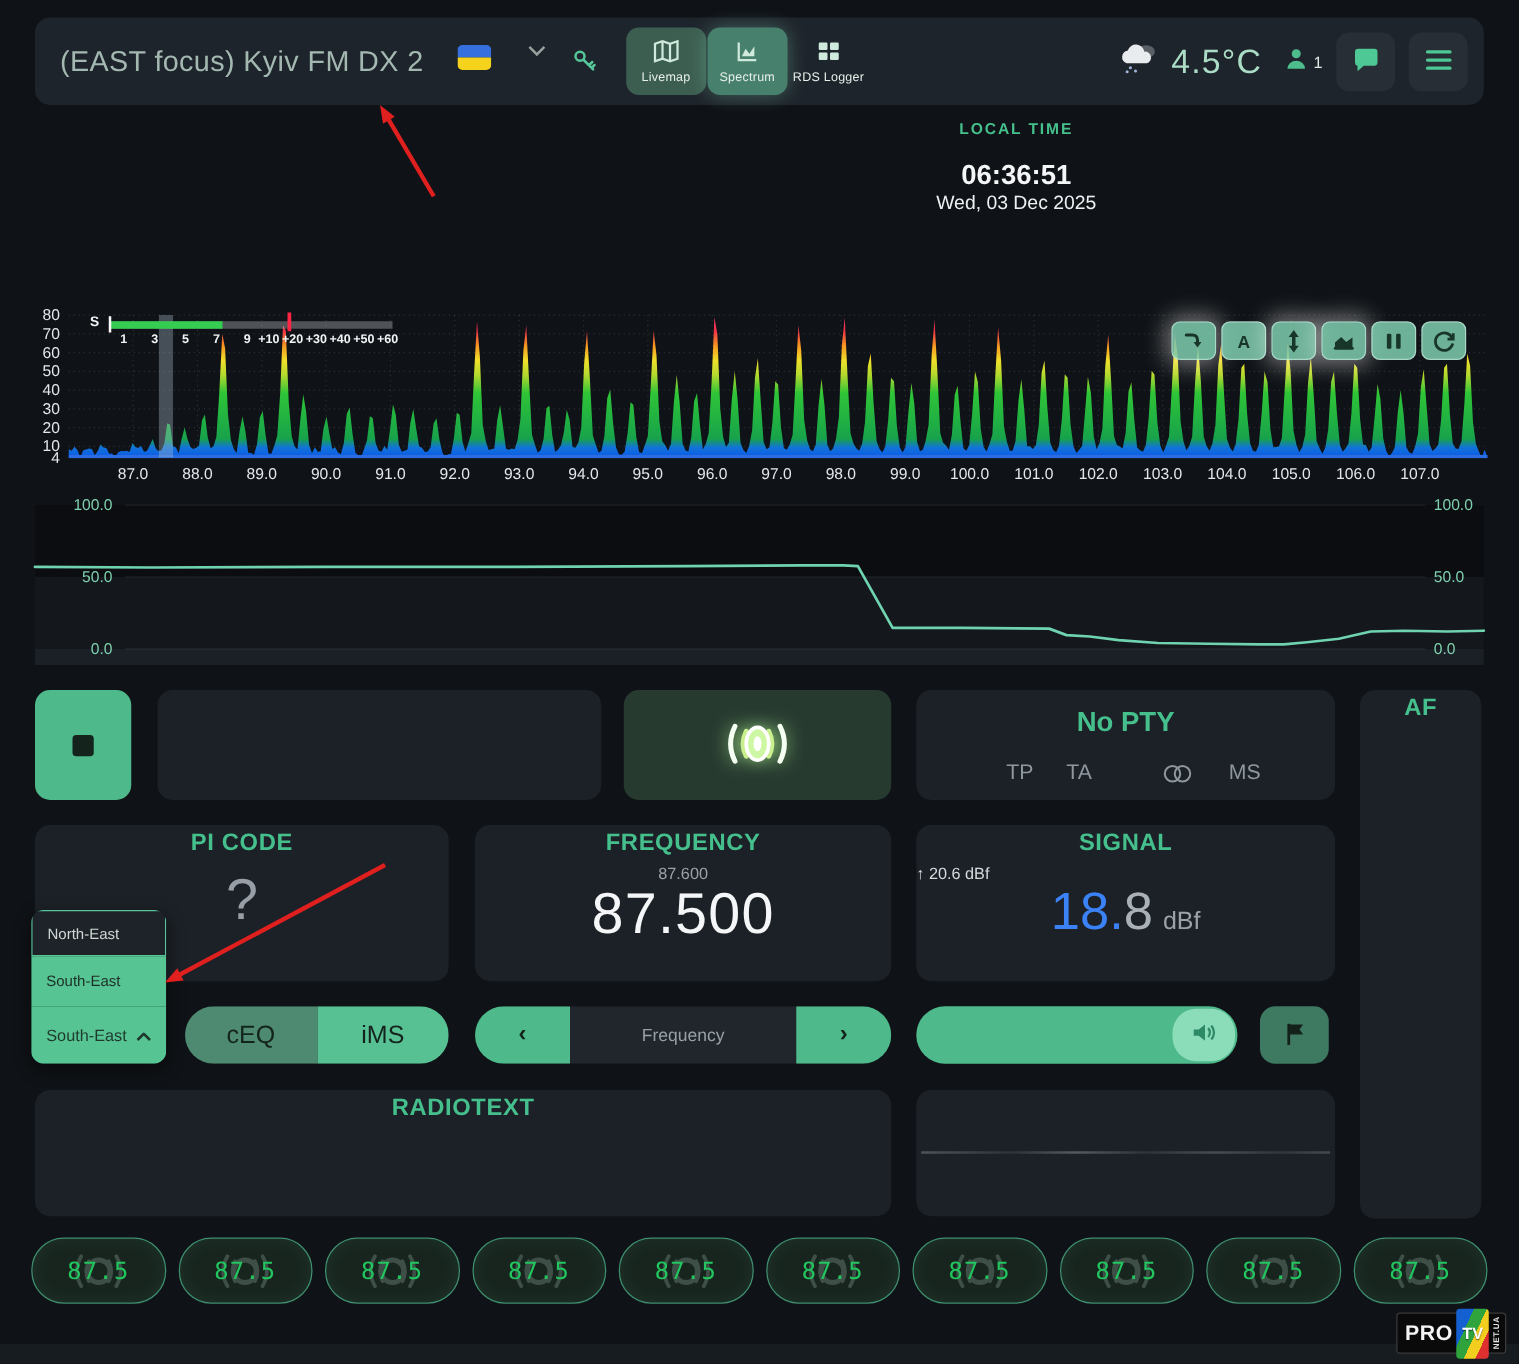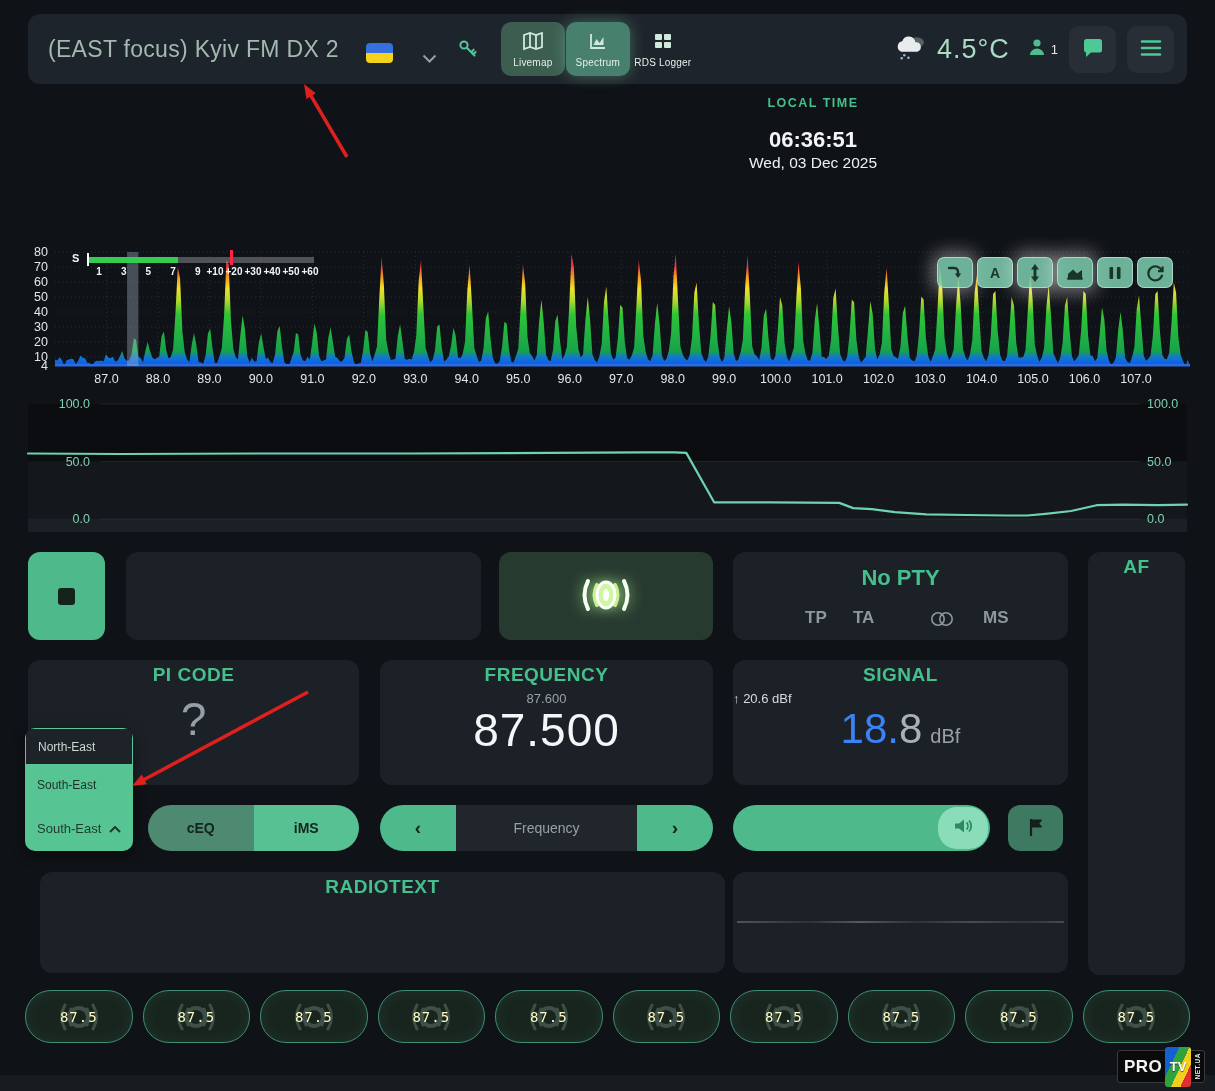--- a/index.html
+++ b/index.html
@@ -1,21 +1,21 @@
 <!DOCTYPE html>
 <html><head>
 <meta charset="utf-8">
 <style>
   *{margin:0;padding:0;box-sizing:border-box;font-family:"Liberation Sans",sans-serif}
   html,body{width:1215px;height:1091px}
   body{position:relative;background:#0f1216;color:#e6e9eb;overflow:hidden}
 
   
   .topbar{position:absolute;left:28px;top:14px;width:1159px;height:70px;background:#1e242b;border-radius:12px;display:flex;align-items:center;padding:0 13px 0 20px;gap:8px;z-index:5}
-  .title-wrap{display:flex;align-items:flex-end;gap:27px;cursor:pointer}
+  .title-wrap{display:flex;align-items:flex-start;gap:27px;cursor:pointer}
   .server-title{font-size:23px;color:#a3b8b0;letter-spacing:.3px;white-space:nowrap}
   .flag{width:27px;height:20px;border-radius:4px;overflow:hidden;display:inline-block;flex:none}
   .flag .b{height:50%;background:#3570de}.flag .y{height:50%;background:#f5d31c}
   .chev{color:#96a09c;display:flex;margin-left:2px}
   .keywrap{margin-left:12px;color:#55c79a;display:flex}
   #topnav{display:flex;align-items:center;gap:1px;margin-left:14px}
   .nav-btn{width:64px;height:54px;border-radius:10px;display:flex;flex-direction:column;align-items:center;justify-content:center;gap:3px;background:transparent;border:none;cursor:pointer;color:#cfe9dc}
   .nav-btn .lbl{font-size:10px;color:#e6eee9;letter-spacing:.2px}
   .nav-btn.filled{background:#3c5e51}
   .nav-btn.active{background:#47806c;box-shadow:0 0 16px rgba(160,255,215,.30)}
@@ -54,21 +54,21 @@
   
   .panel{position:absolute;background:#1c2127;border-radius:12px}
   .ph{color:#45c08d;font-weight:bold;font-size:19px;letter-spacing:.5px;text-align:center;padding-top:4px}
   .stop-btn{position:absolute;left:28px;top:552px;width:77px;height:88px;background:#4eb98a;border:none;border-radius:12px;cursor:pointer;display:flex;align-items:center;justify-content:center}
   .stop-btn .sq{width:17px;height:17px;background:#14231c;border-radius:3px}
   .station-panel{left:126px;top:552px;width:355px;height:88px}
   .audio-panel{position:absolute;left:499px;top:552px;width:214px;height:88px;background:#273a30;border:none;border-radius:12px;cursor:pointer;display:flex;align-items:center;justify-content:center}
   .audio-panel svg{filter:drop-shadow(0 0 7px rgba(170,240,140,.8))}
   .pty-panel{left:733px;top:552px;width:335px;height:88px}
   .pty-val{text-align:center;color:#45c08d;font-weight:bold;font-size:22px;padding-top:13px}
-  .pty-flags{position:absolute;left:0;top:56px;width:100%;height:22px;color:#8f979e;font-weight:bold;font-size:17px}
+  .pty-flags{position:absolute;left:0;top:56px;width:100%;height:22px;color:#8f979e;font-weight:normal;font-size:17px}
   .pty-flags .f{position:absolute;top:0}
   .af-panel{left:1088px;top:552px;width:97px;height:423px}
   .pi-panel{left:28px;top:660px;width:331px;height:125px}
   .pi-val{text-align:center;color:#979ea6;font-size:46px;margin-top:6px}
   .freq-panel{left:380px;top:660px;width:333px;height:125px}
   .freq-prev{text-align:center;color:#9aa1a8;font-size:13px;margin-top:5px}
   .freq-val{text-align:center;color:#f4f6f7;font-size:46px;line-height:1.05;letter-spacing:1px}
   .sig-panel{left:733px;top:660px;width:335px;height:125px}
   .sig-peak{text-align:left;color:#d7dbde;font-size:13px;margin-top:5px}
   .sig-valrow{text-align:center;line-height:1.05;margin-top:1px}
@@ -77,40 +77,40 @@
   .sig-unit{color:#9aa1a8;font-size:20px;margin-left:8px}
 
   
   .ant-dd{position:absolute;left:25px;top:728px;width:108px;height:123px;z-index:40;border-radius:10px;overflow:hidden;box-shadow:0 4px 14px rgba(0,0,0,.45)}
   .ant-opt{height:37px;display:flex;align-items:center;padding-left:12px;font-size:12px;cursor:pointer;background:#1d2329;color:#cfd8d3;border:1px solid #58c699}
   .ant-opt.sel{height:40px;background:#57c494;color:#1d2e26;border:none}
   .ant-select{height:46px;background:#57c494;color:#1d3a2d;font-size:13px;display:flex;align-items:center;justify-content:space-between;padding:0 12px;cursor:pointer}
 
   
   .seg{position:absolute;left:148px;top:805px;width:211px;height:46px;border-radius:23px;overflow:hidden;display:flex}
-  .seg button{flex:1;border:none;font-weight:bold;font-size:14px;color:#14241d;cursor:pointer}
+  .seg button{flex:1;border:none;font-weight:normal;font-size:20px;color:#14241d;cursor:pointer}
   .seg .ceq{background:#4d8a71}
   .seg .ims{background:#57c194}
   .stepper{position:absolute;left:380px;top:805px;width:333px;height:46px;border-radius:23px;overflow:hidden;display:flex}
   .stepper button{width:83px;border:none;background:#4eb98a;color:#14241d;font-size:19px;font-weight:bold;cursor:pointer}
   .stepper input{flex:1;border:none;background:#21262c;color:#e8ebee;font-size:14px;text-align:center;outline:none}
   .stepper input::placeholder{color:#98a0a7}
   .volume{position:absolute;left:733px;top:805px;width:257px;height:46px;border-radius:23px;background:#4eb98a;cursor:pointer}
   .vol-handle{position:absolute;right:2px;top:2px;width:50px;height:42px;border-radius:19px;background:#8bdcb9;display:flex;align-items:center;justify-content:center;color:#2e8a66}
   .flag-btn{position:absolute;left:1008px;top:805px;width:55px;height:46px;border:none;border-radius:12px;background:#3e7a61;color:#14211b;cursor:pointer;display:flex;align-items:center;justify-content:center}
 
-  .rt-panel{left:40px;top:872px;width:685px;height:101px}
+  .rt-panel{left:28px;top:872px;width:685px;height:101px}
   .osc-panel{left:733px;top:872px;width:335px;height:101px}
   .osc-line{position:absolute;left:4px;right:4px;top:49px;height:2px;background:linear-gradient(90deg,rgba(195,200,210,.30),rgba(195,200,210,.10) 22%,rgba(195,200,210,.34) 38%,rgba(195,200,210,.10) 55%,rgba(195,200,210,.26) 72%,rgba(195,200,210,.12) 88%,rgba(195,200,210,.24))}
 
   
   #preset-row{position:absolute;left:25px;top:990px;width:1165px;height:53px;display:flex;gap:10px}
   .preset{flex:1;position:relative;border:1.5px solid #3f8f70;border-radius:26px;background:#18251f;cursor:pointer;box-shadow:inset 0 0 14px rgba(90,200,150,.10);display:flex;align-items:center;justify-content:center;overflow:hidden}
   .preset .rings{position:absolute;left:50%;top:50%;transform:translate(-50%,-50%);opacity:.38;color:#7d9588}
-  .preset .pv{position:relative;color:#fef9c3;font-family:"DejaVu Sans Mono",monospace;font-size:14px;letter-spacing:1px}
+  .preset .pv{position:relative;color:#22c55e;font-family:"DejaVu Sans Mono",monospace;font-size:19px;letter-spacing:1px}
 
   
   .footer-strip{position:absolute;left:0;bottom:0;width:1215px;height:16px;background:#161c1f}
   .logo{position:absolute;left:1117px;top:1050px;width:88px;height:33px;background:#0a0a0b;border:1px solid #3a3a3a;border-radius:3px;display:flex;align-items:center;padding:0 3px 0 6px;gap:3px;z-index:20}
   .logo .pro{color:#f4f4f4;font-weight:bold;font-size:17px;letter-spacing:.5px}
   .logo .tvbox{width:31px;height:40px;border-radius:3px;background:linear-gradient(115deg,#1560d0 0 32%,#2fa43c 32% 55%,#f2cf1e 55% 76%,#df3030 76% 100%);display:flex;align-items:center;justify-content:center;color:#fff;font-weight:bold;font-size:13px;text-shadow:0 1px 1px rgba(0,0,0,.6)}
   .logo .net{color:#e9e9e9;font-size:6.5px;font-weight:bold;writing-mode:vertical-rl;transform:rotate(180deg);letter-spacing:.5px}
 
   
   #overlay{position:absolute;left:0;top:0;width:1215px;height:1091px;pointer-events:none;z-index:60}

